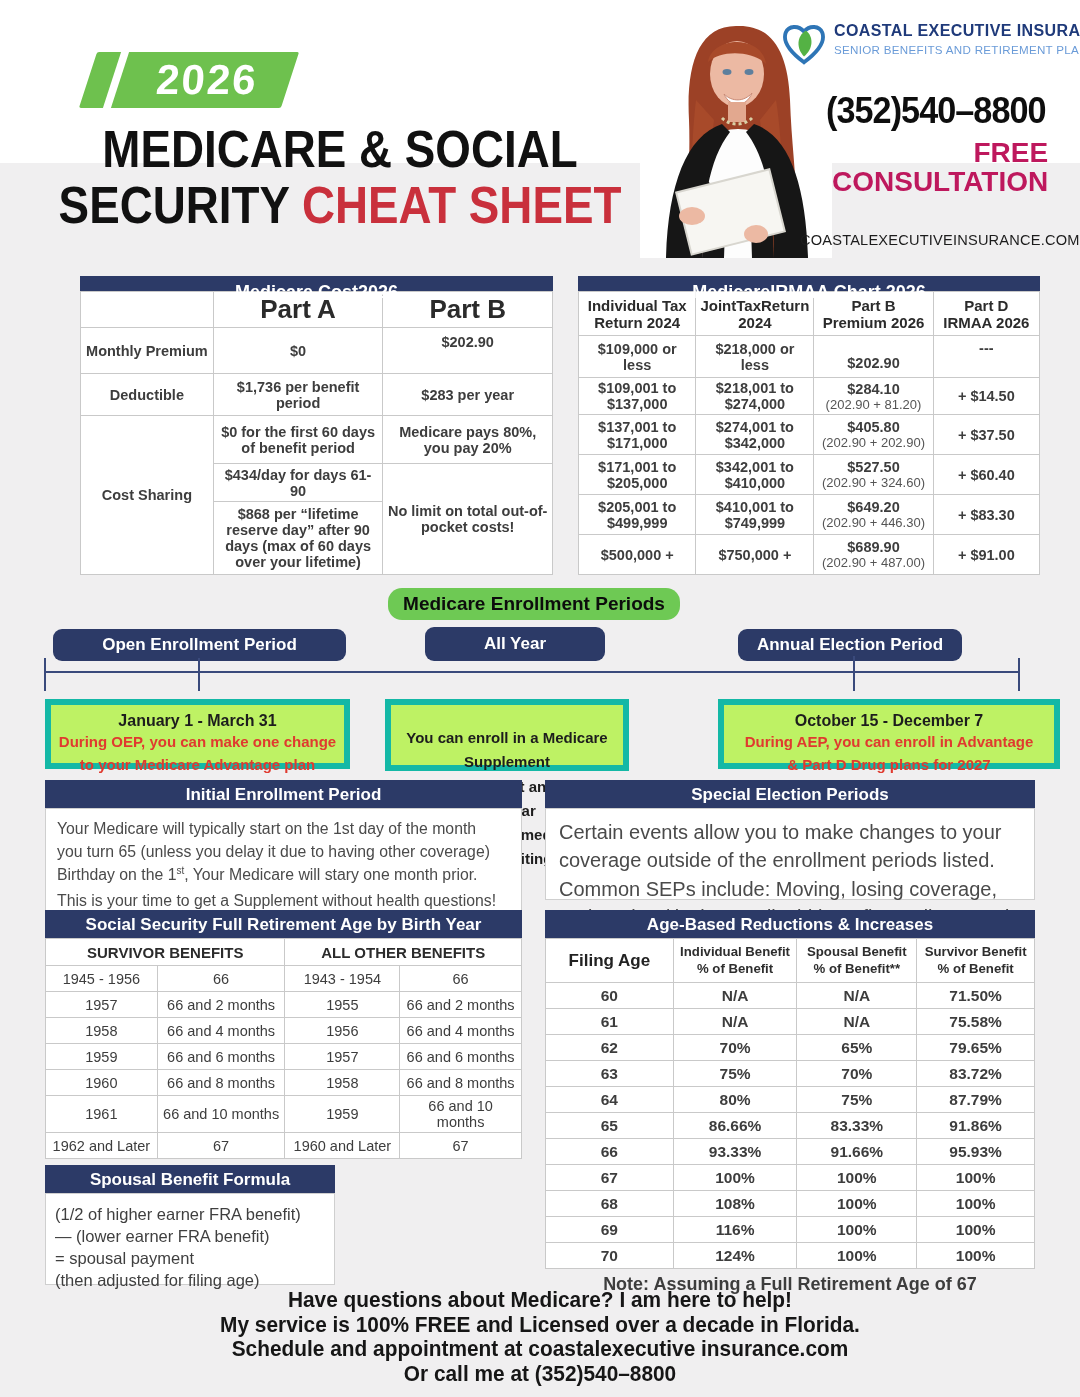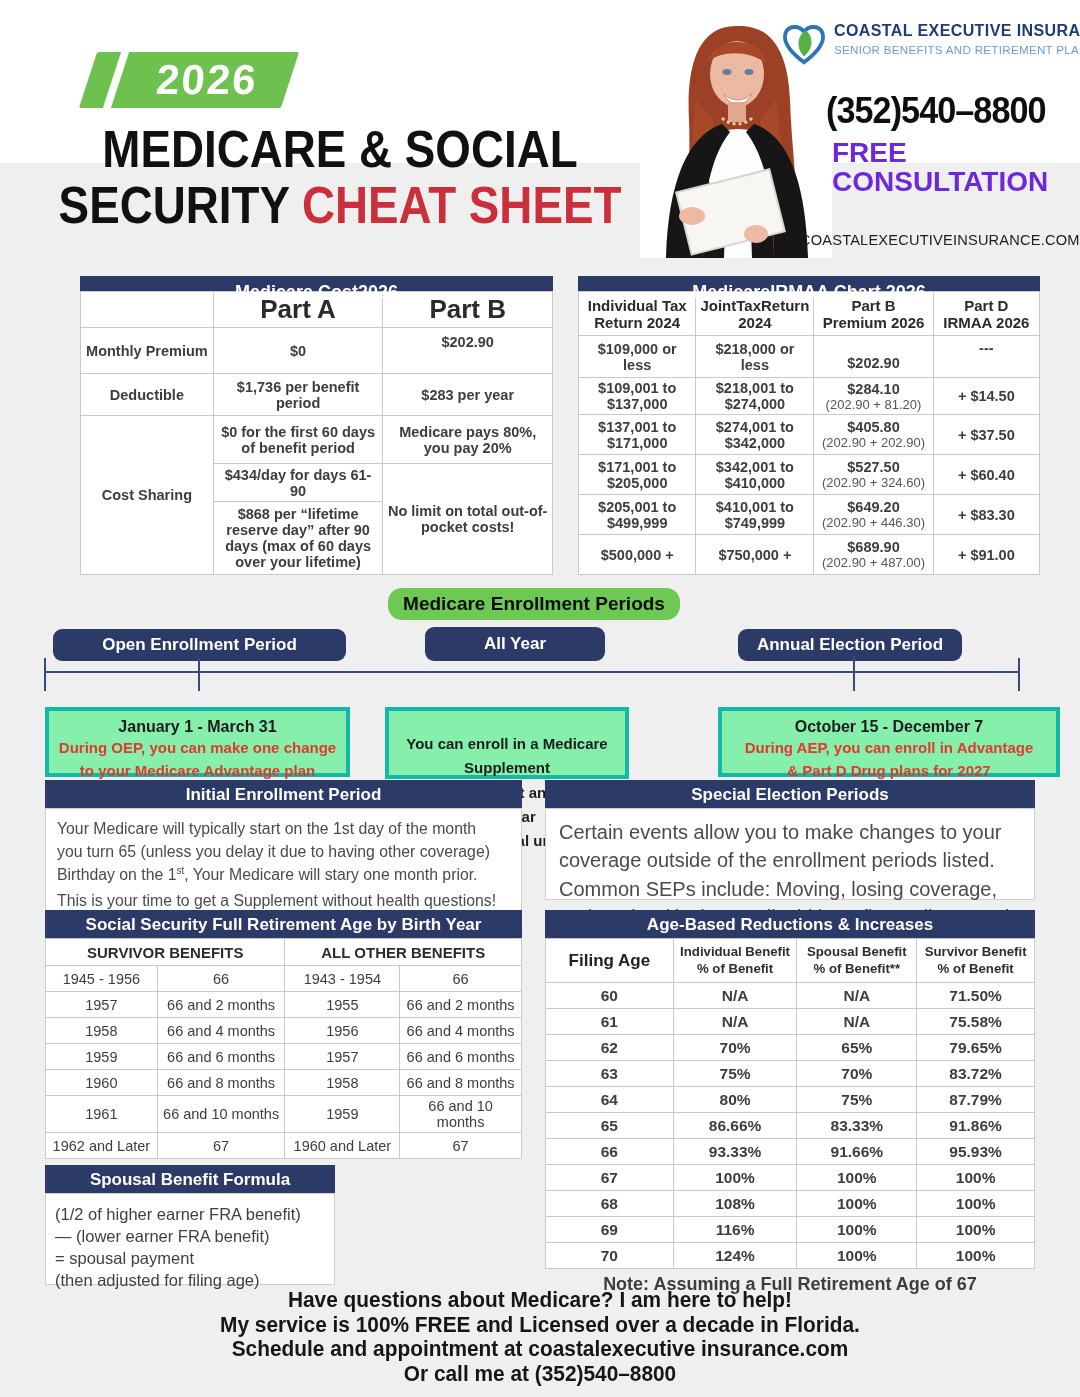--- a/index.html
+++ b/index.html
@@ -18,21 +18,21 @@
   .title-block { left:20px; top:122px; width:640px; text-align:center; color:#111111; transform:scaleX(0.88); }
   .title-line { font-size:52px; font-weight:bold; line-height:1.07; letter-spacing:0px; }
   .red { color:#c9303c; }
 
   
   .logo-row { left:780px; top:22px; width:296px; }
   .logo-text { margin-left:54px; }
   .logo-name { color:#1f3a7a; font-weight:bold; font-size:16px; letter-spacing:0.4px; white-space:nowrap; }
   .logo-tag { color:#6a9bd8; font-size:11.6px; letter-spacing:0.3px; white-space:nowrap; margin-top:3px; }
   .phone { left:826px; top:90px; width:250px; font-size:36px; font-weight:bold; color:#0e0e0e; letter-spacing:-1px; transform:scaleX(0.95); transform-origin:left; white-space:nowrap; }
-  .free { left:832px; top:138px; font-size:28px; font-weight:bold; color:#6d28d9; line-height:1.05; letter-spacing:0px; }
+  .free { left:832px; top:138px; font-size:28px; font-weight:bold; color:#be185d; line-height:1.05; letter-spacing:0px;text-align:right; }
   .website { left:800px; top:232px; width:280px; font-size:14.6px; color:#1c1c1c; letter-spacing:0.2px; white-space:nowrap; }
 
   
   .bar { background:#2c3a67; color:#ffffff; font-weight:bold; text-align:center; font-size:17px; height:28px; line-height:28px; border:1px solid #2c3a67; }
   .bar.tall { height:15px; line-height:30px; font-size:18px; }
 
   table.tbl { border-collapse:collapse; width:100%; background:#ffffff; }
   table.tbl td { border:1px solid #c9c9c9; text-align:center; vertical-align:middle; color:#3d3d3d; padding:2px 4px; }
 
   
@@ -41,21 +41,21 @@
   
   .irmaa td { font-weight:bold; font-size:14.5px; }
   .irmaa .sub { font-weight:normal; font-size:13px; color:#555555; }
   .irmaa .head td { font-size:15px; color:#2b2b2b; }
 
   
   .green-badge { left:388px; top:588px; width:292px; height:32px; background:#6ec954; border-radius:14px; color:#0c0c0c; font-weight:bold; font-size:19px; text-align:center; line-height:32px; }
   .navy-badge { background:#2c3a67; border-radius:9px; color:#ffffff; font-weight:bold; font-size:17px; text-align:center; }
   .tl-h { background:#3a4a7c; height:2px; }
   .tl-v { background:#3a4a7c; width:2px; }
-  .white-box { background:#86efac; border:4px solid #14b8a6; text-align:center;margin-top:8px; }
+  .white-box { background:#bef264; border:6px solid #14b8a6; text-align:center; }
   .wb-title { font-size:16px; font-weight:bold; color:#1d1d1d; margin-top:7px; }
   .wb-red { font-size:15px; font-weight:bold; color:#e03a2f; line-height:1.55; }
   .wb-black { font-size:15px; font-weight:bold; color:#1d1d1d; line-height:1.62; }
 
   .body-box { background:#ffffff; border:1px solid #cfcfcf; color:#4a4a4a; }
   .iep-body { padding:9px 11px; font-size:15.8px; line-height:1.45; white-space:nowrap; }
   .sep-body { padding:9px 13px; font-size:20px; line-height:1.42; }
 
   
   .fra td { font-size:14.5px; text-align:left; padding:3px 8px; color:#444444; height:26px; }

